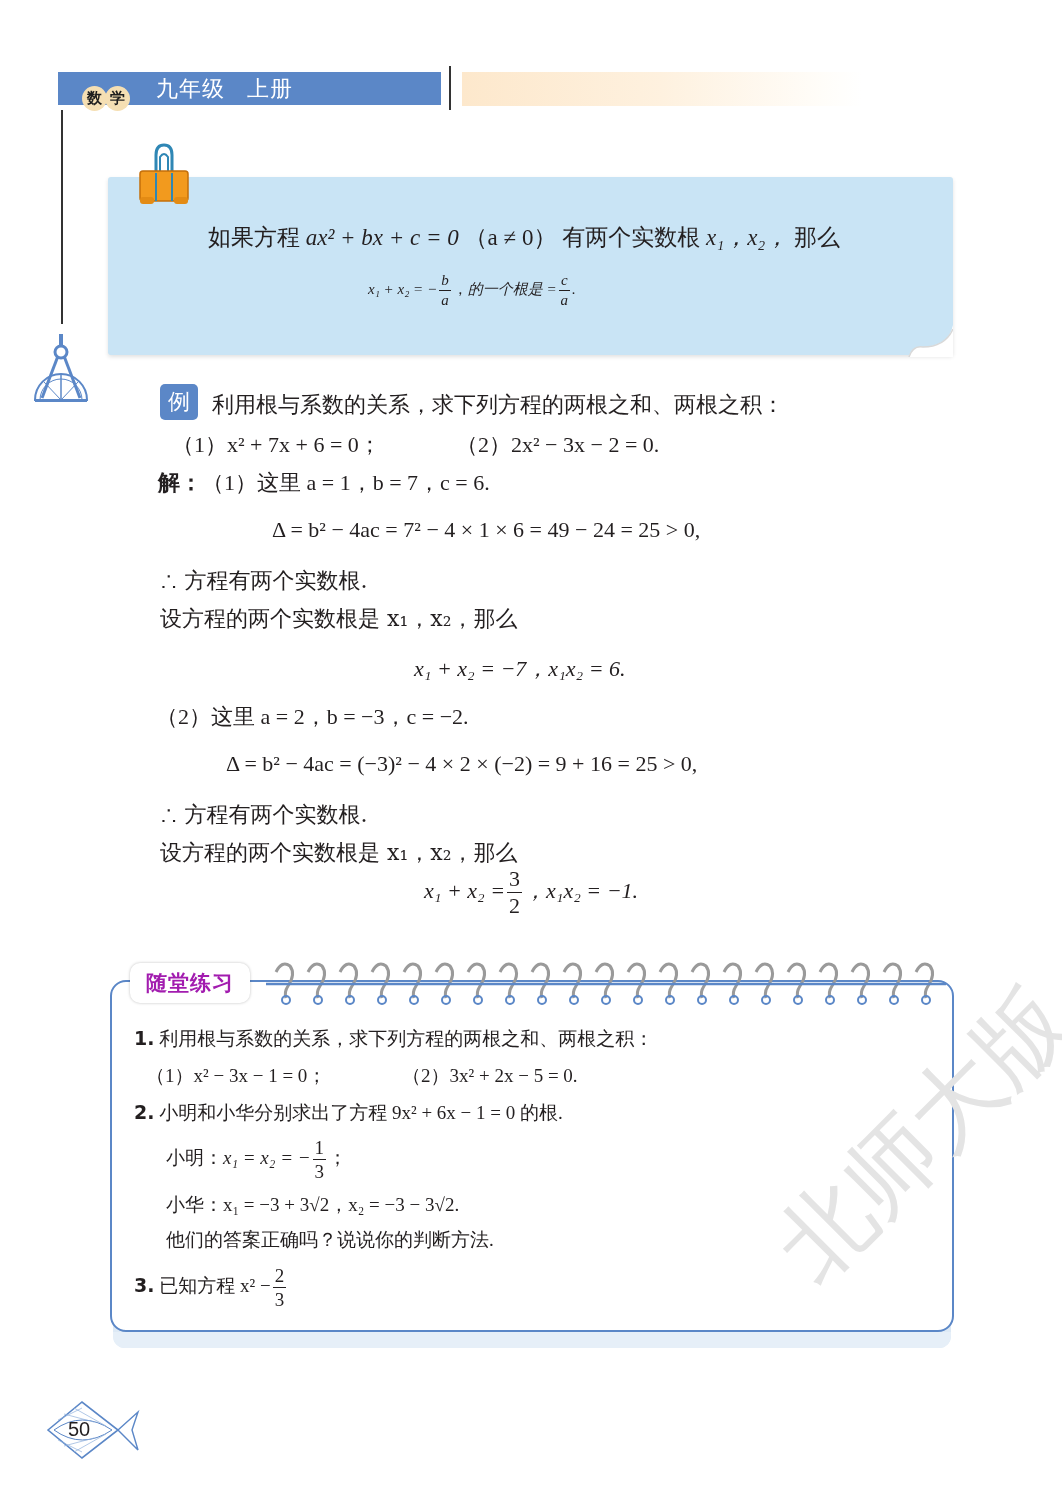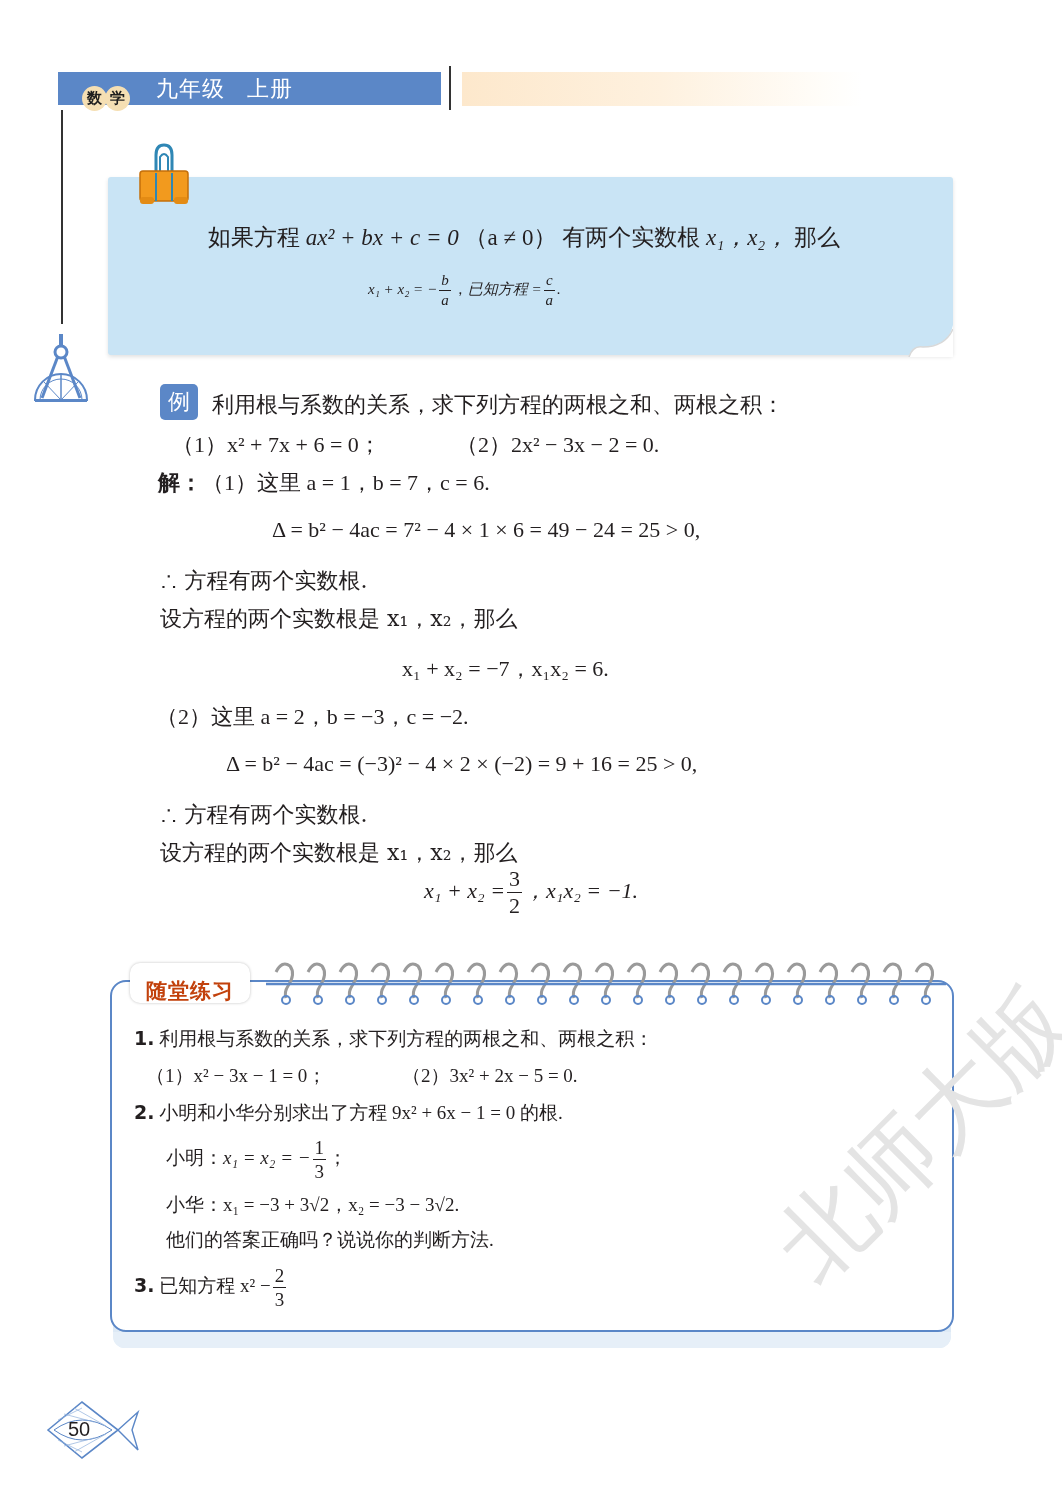--- a/index.html
+++ b/index.html
@@ -34,21 +34,21 @@
   .ex-badge { left:160px; top:384px; width:38px; height:36px; background:#5b87c7; border-radius:5px; color:#fff;
        font-size:22px; text-align:center; line-height:36px; font-family:"DejaVu Sans",sans-serif; }
   .line { font-size:22px; white-space:nowrap; }
   .bold { font-weight:bold; font-family:"DejaVu Sans",sans-serif; }
 
   
   .pr-box { left:110px; top:980px; width:840px; height:348px; border:2.5px solid #5b87c7; border-radius:16px; background:#fff; }
   .pr-shadow { left:113px; top:1318px; width:838px; height:30px; background:#dde9f5; border-radius:0 0 12px 12px; }
   .pr-shadow2 { left:113px; top:1332px; width:838px; height:16px; background:#e6eff8; border-radius:0 0 12px 12px; }
   .pr-tab { left:130px; top:963px; width:120px; height:40px; background:#fff; border-radius:10px; box-shadow:0 0 3px rgba(0,0,0,0.25); }
-  .pr-tab-label { left:146px; top:969px; font-size:21px; font-weight:bold; font-family:"DejaVu Sans",sans-serif; color:#c2410c; letter-spacing:1px;margin-top:8px; }
+  .pr-tab-label { left:146px; top:969px; font-size:21px; font-weight:bold; font-family:"DejaVu Sans",sans-serif; color:#a21caf; letter-spacing:1px; }
   .rings { left:266px; top:958px; width:680px; height:50px; }
   .pline { font-size:19px; white-space:nowrap; }
 
   .watermark { left:740px; top:1180px; width:320px; height:320px; }
 </style>
 </head>
 <body>
 
 <div class="abs hdr-bar"></div>
 <div class="abs hdr-badge">
@@ -92,32 +92,32 @@
 
 <div class="abs thm-l1 math">
   <span>如果方程</span>
   <span style="font-style:italic">ax² + bx + c = 0</span>
   <span>（a ≠ 0）</span>
   <span>有两个实数根</span>
   <span style="font-style:italic">x₁，x₂，</span>
   <span>那么</span>
 </div>
 <div class="abs thm-l2 math" style="font-style:italic">
-  <span>x₁ + x₂ = −</span><span class="frac"><span class="num">b</span><span class="den">a</span></span><span style="font-style:normal">，</span><span>已知方程 =</span><span class="frac"><span class="num">c</span><span class="den">a</span></span><span>.</span>
+  <span>x₁ + x₂ = −</span><span class="frac"><span class="num">b</span><span class="den">a</span></span><span style="font-style:normal">，</span><span>的一个根是 =</span><span class="frac"><span class="num">c</span><span class="den">a</span></span><span>.</span>
 </div>
 
 <div class="abs ex-badge">例</div>
 <div class="abs line" style="left:212px;top:390px">利用根与系数的关系，求下列方程的两根之和、两根之积：</div>
 <div class="abs line math" style="left:172px;top:430px">（1）x² + 7x + 6 = 0；</div>
 <div class="abs line math" style="left:456px;top:430px">（2）2x² − 3x − 2 = 0.</div>
 <div class="abs line math" style="left:158px;top:468px"><span class="bold">解：</span><span>（1）这里 a = 1，b = 7，c = 6.</span></div>
 <div class="abs line math" style="left:272px;top:517px">Δ = b² − 4ac = 7² − 4 × 1 × 6 = 49 − 24 = 25 &gt; 0,</div>
 <div class="abs line" style="left:160px;top:566px">∴   方程有两个实数根.</div>
 <div class="abs line" style="left:160px;top:604px">设方程的两个实数根是 x₁，x₂，那么</div>
-<div class="abs line math" style="left:402px;top:654px;">x₁ + x₂ = −7，x₁x₂ = 6.</div>
+<div class="abs line math" style="left:414px;top:654px;font-style:italic">x₁ + x₂ = −7，x₁x₂ = 6.</div>
 <div class="abs line math" style="left:156px;top:702px">（2）这里 a = 2，b = −3，c = −2.</div>
 <div class="abs line math" style="left:226px;top:751px">Δ = b² − 4ac = (−3)² − 4 × 2 × (−2) = 9 + 16 = 25 &gt; 0,</div>
 <div class="abs line" style="left:160px;top:800px">∴   方程有两个实数根.</div>
 <div class="abs line" style="left:160px;top:838px">设方程的两个实数根是 x₁，x₂，那么</div>
 <div class="abs line math" style="left:424px;top:868px;font-style:italic">
   <span>x₁ + x₂ =</span><span class="frac" style="font-style:normal"><span class="num">3</span><span class="den">2</span></span><span>，x₁x₂ = −1.</span>
 </div>
 
 <div class="abs pr-shadow"></div>
 <div class="abs pr-shadow2"></div>

